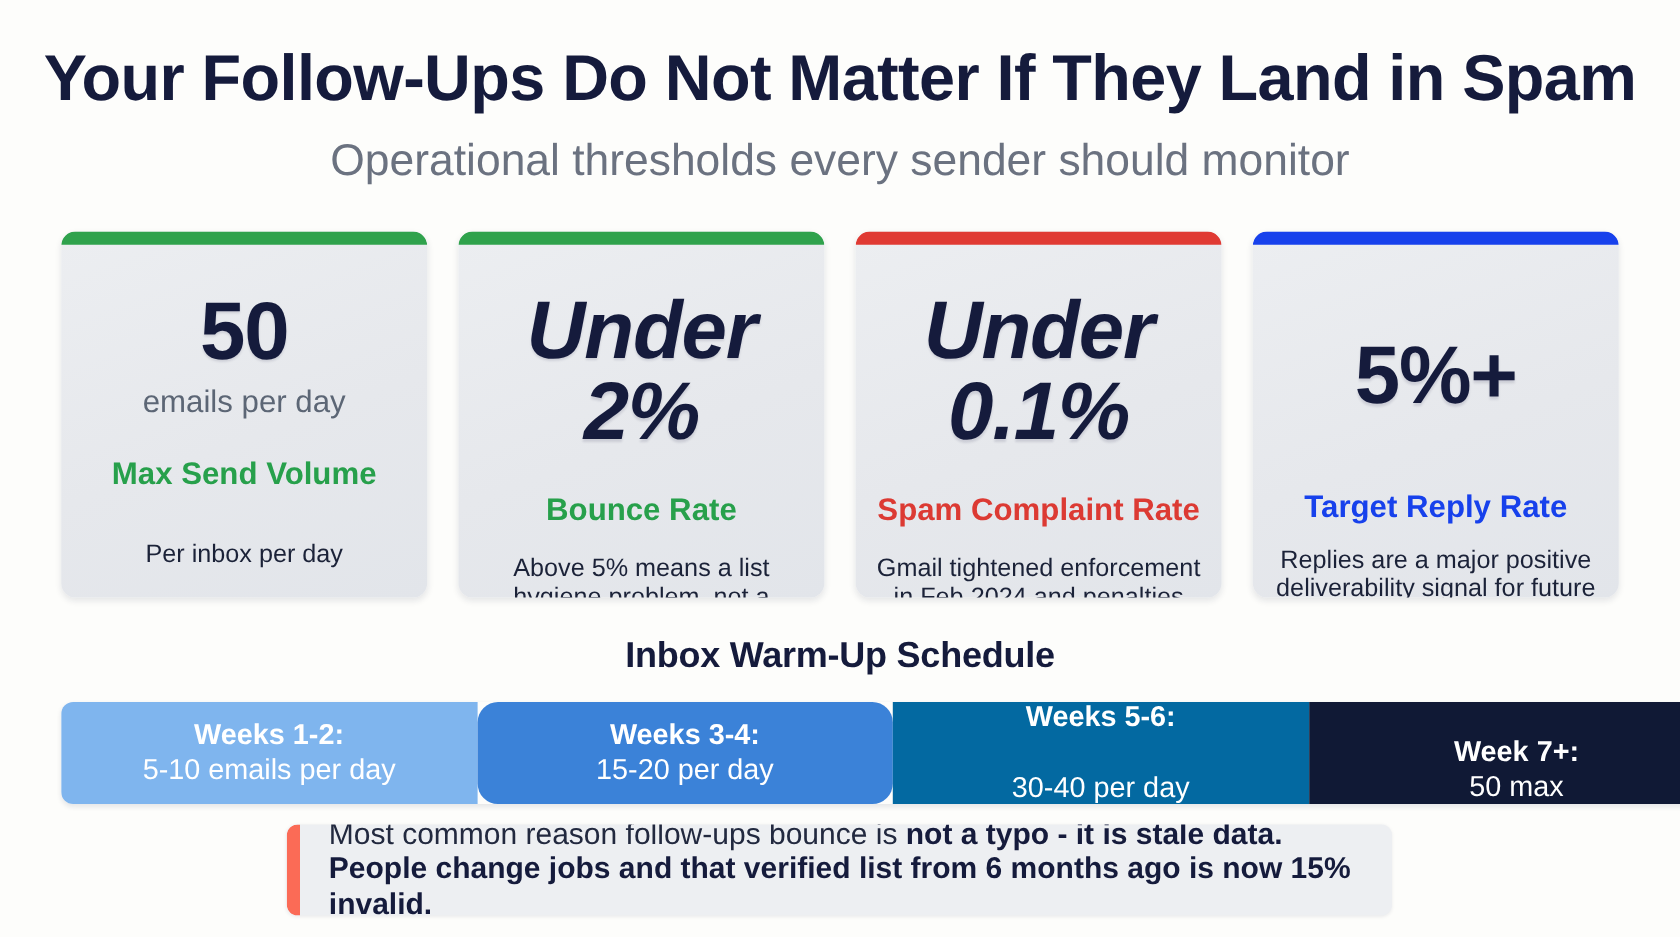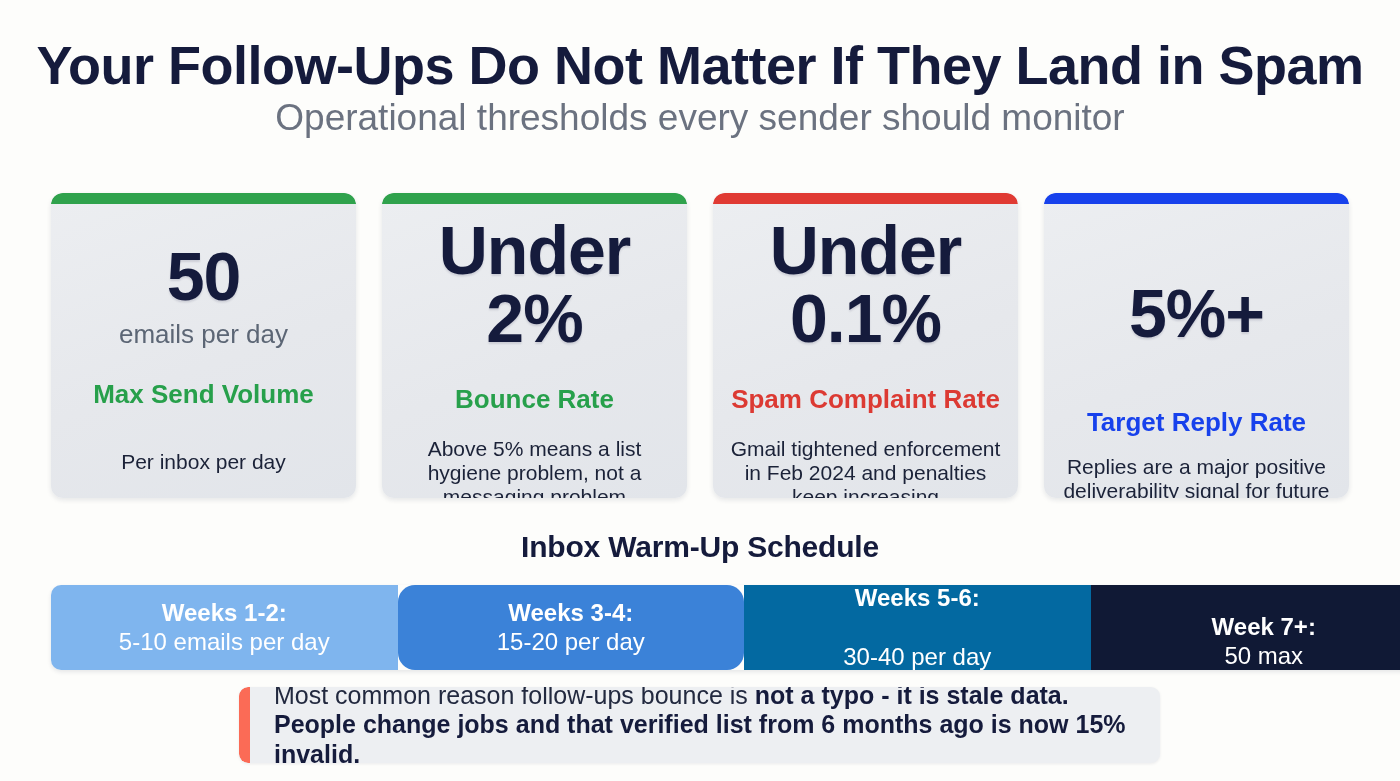--- a/index.html
+++ b/index.html
@@ -32,21 +32,21 @@
   .title {
     font-size: 54px;
     font-weight: bold;
     letter-spacing: -0.5px;
     color: #151B3C;
     line-height: 1.08;
     white-space: nowrap;
   }
 
   .subtitle {
-    margin-top: 4px;
+    margin-top: 20px;
     font-size: 37px;
     font-weight: normal;
     color: #6B7280;
     line-height: 1.1;
   }
 
   
   .cards {
     position: absolute;
     top: 193px;
@@ -118,21 +118,21 @@
     line-height: 1.15;
     text-align: center;
   }
 
   
   .card.v-oneline .card-value { margin-top: 38px; }
   .card.v-oneline .card-unit  { margin-top: 8px; }
   .card.v-oneline .card-label { margin-top: 28px; }
   .card.v-oneline .card-note  { margin-top: 40px; }
 
-  .card.v-twoline .card-value { margin-top: 12px; }
+  .card.v-twoline .card-value { margin-top: 37px; font-style: italic; }
   .card.v-twoline .card-label { margin-top: 32px; }
   .card.v-twoline .card-note  { margin-top: 22px; }
 
   .card.v-low .card-value { margin-top: 75px; }
   .card.v-low .card-label { margin-top: 60px; }
   .card.v-low .card-note  { margin-top: 17px; }
 
   
   .schedule-heading {
     position: absolute;

